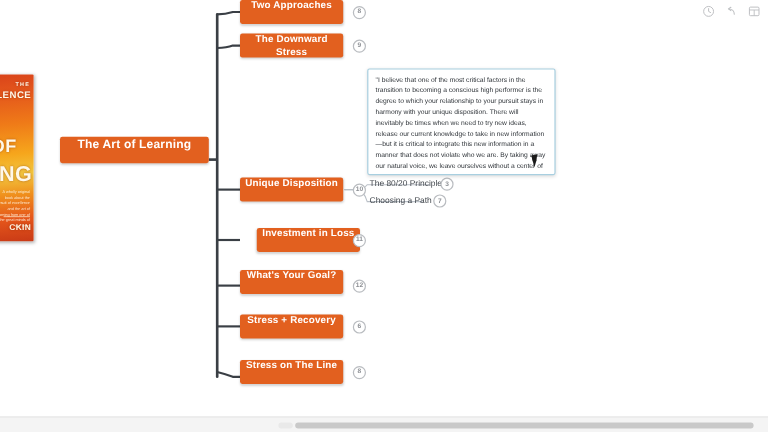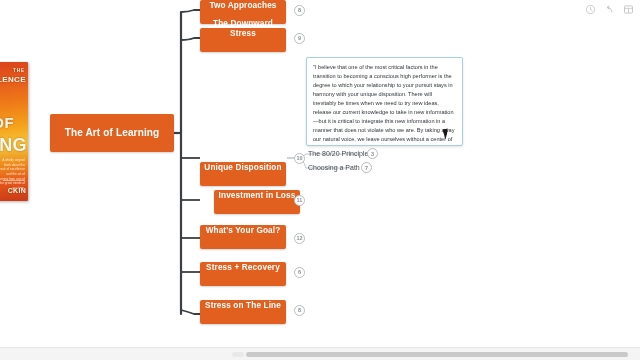--- a/index.html
+++ b/index.html
@@ -89,37 +89,37 @@
   #map-svg { position: absolute; left: 0; top: 0; }
 
   .node {
     position: absolute;
     background: #e2601f;
     color: #ffffff;
     font-size: 8.2px;
     font-weight: bold;
     border-radius: 2px;
     display: flex;
-    align-items: flex-end;
+    align-items: flex-start;
     justify-content: center;
     text-align: center;
     letter-spacing: 0.15px;
     box-shadow: 0 1px 2px rgba(0,0,0,0.18);
     cursor: pointer;
     user-select: none;
     line-height: 1.3;
-    padding: 12px 4px;
+    padding: 0 4px;
     box-sizing: border-box;
   }
 
   #root-node {
     left: 50px;
     top: 114px;
     width: 124px;
-    height: 38px;
+    height: 22px;
     font-size: 10px;
     line-height: 1.45;
   }
 
   .branch-node { width: 86px; height: 20px; left: 200px; }
 
   .badge {
     position: absolute;
     width: 11px;
     height: 11px;
@@ -275,21 +275,21 @@
 
   <div id="branch-container">
       <div class="node branch-node" style="top: 0px;">
         <span>Two Approaches</span>
       </div>
       <div class="badge" style="left: 294px; top: 4.5px;">8</div>
       <div class="node branch-node" style="top: 28px;">
         <span>The Downward Stress</span>
       </div>
       <div class="badge" style="left: 294px; top: 32.5px;">9</div>
-      <div class="node branch-node" style="top: 162px;">
+      <div class="node branch-node" style="top: 148px;">
         <span>Unique Disposition</span>
       </div>
       <div class="badge" style="left: 294px; top: 152.5px;">10</div>
       <div class="node branch-node" style="top: 190px; margin-left: 14px;">
         <span>Investment in Loss</span>
       </div>
       <div class="badge" style="left: 294px; top: 194.5px;">11</div>
       <div class="node branch-node" style="top: 225px;">
         <span>What's Your Goal?</span>
       </div>

